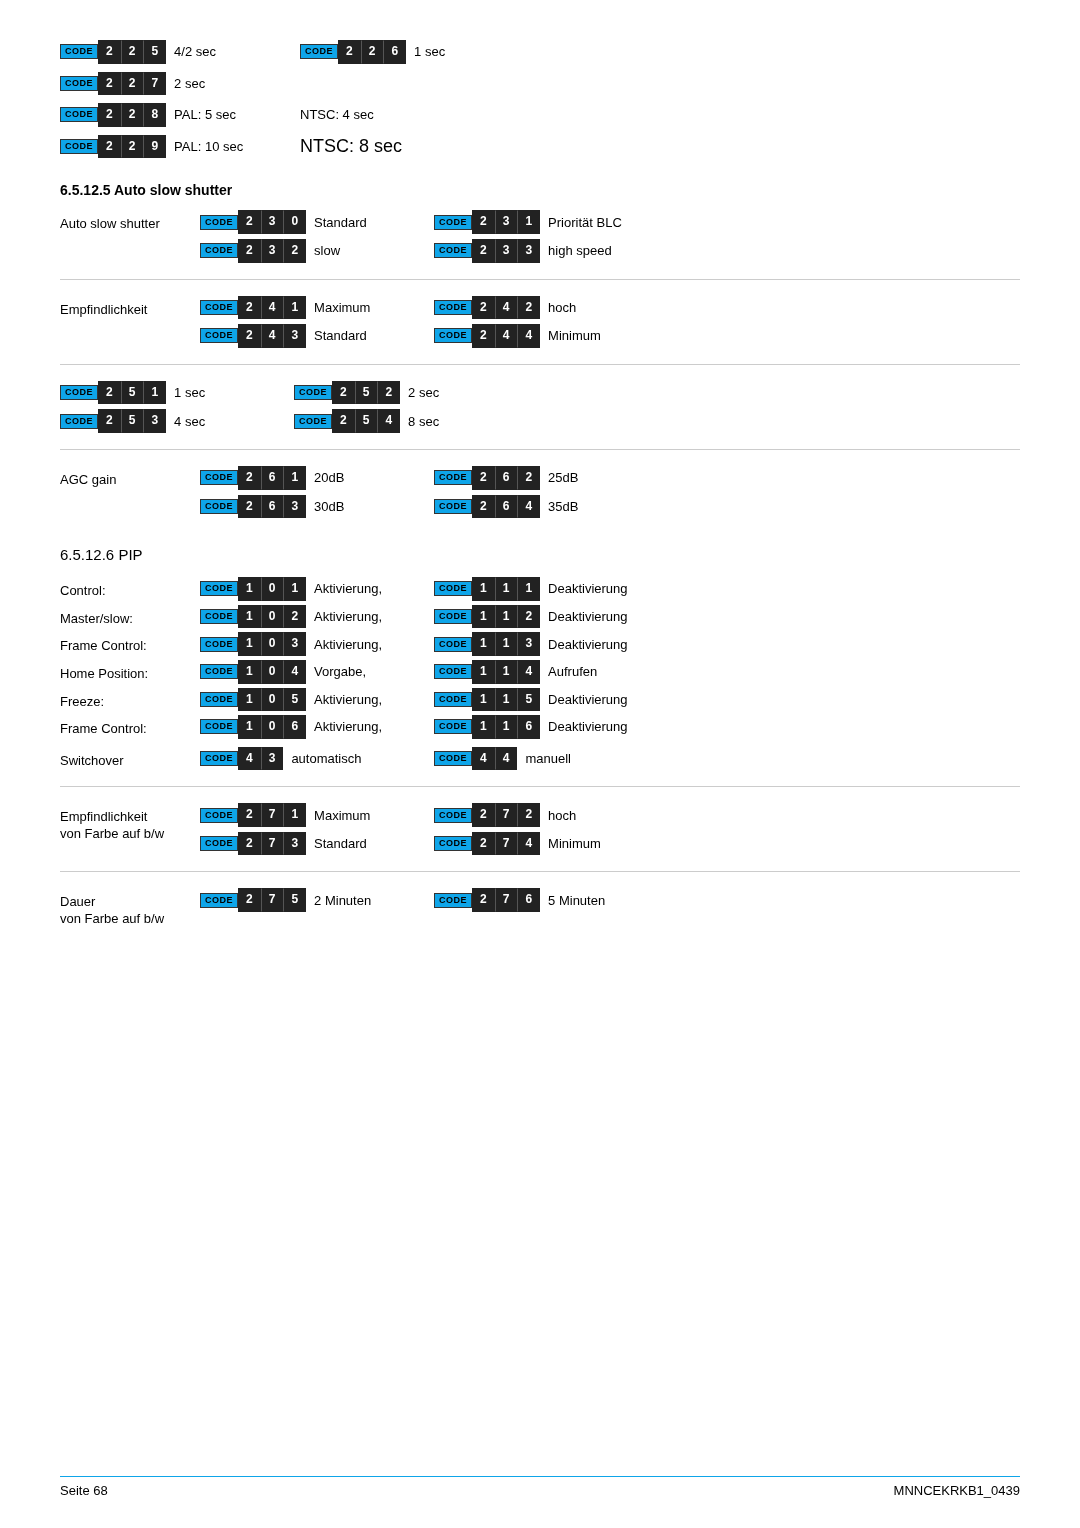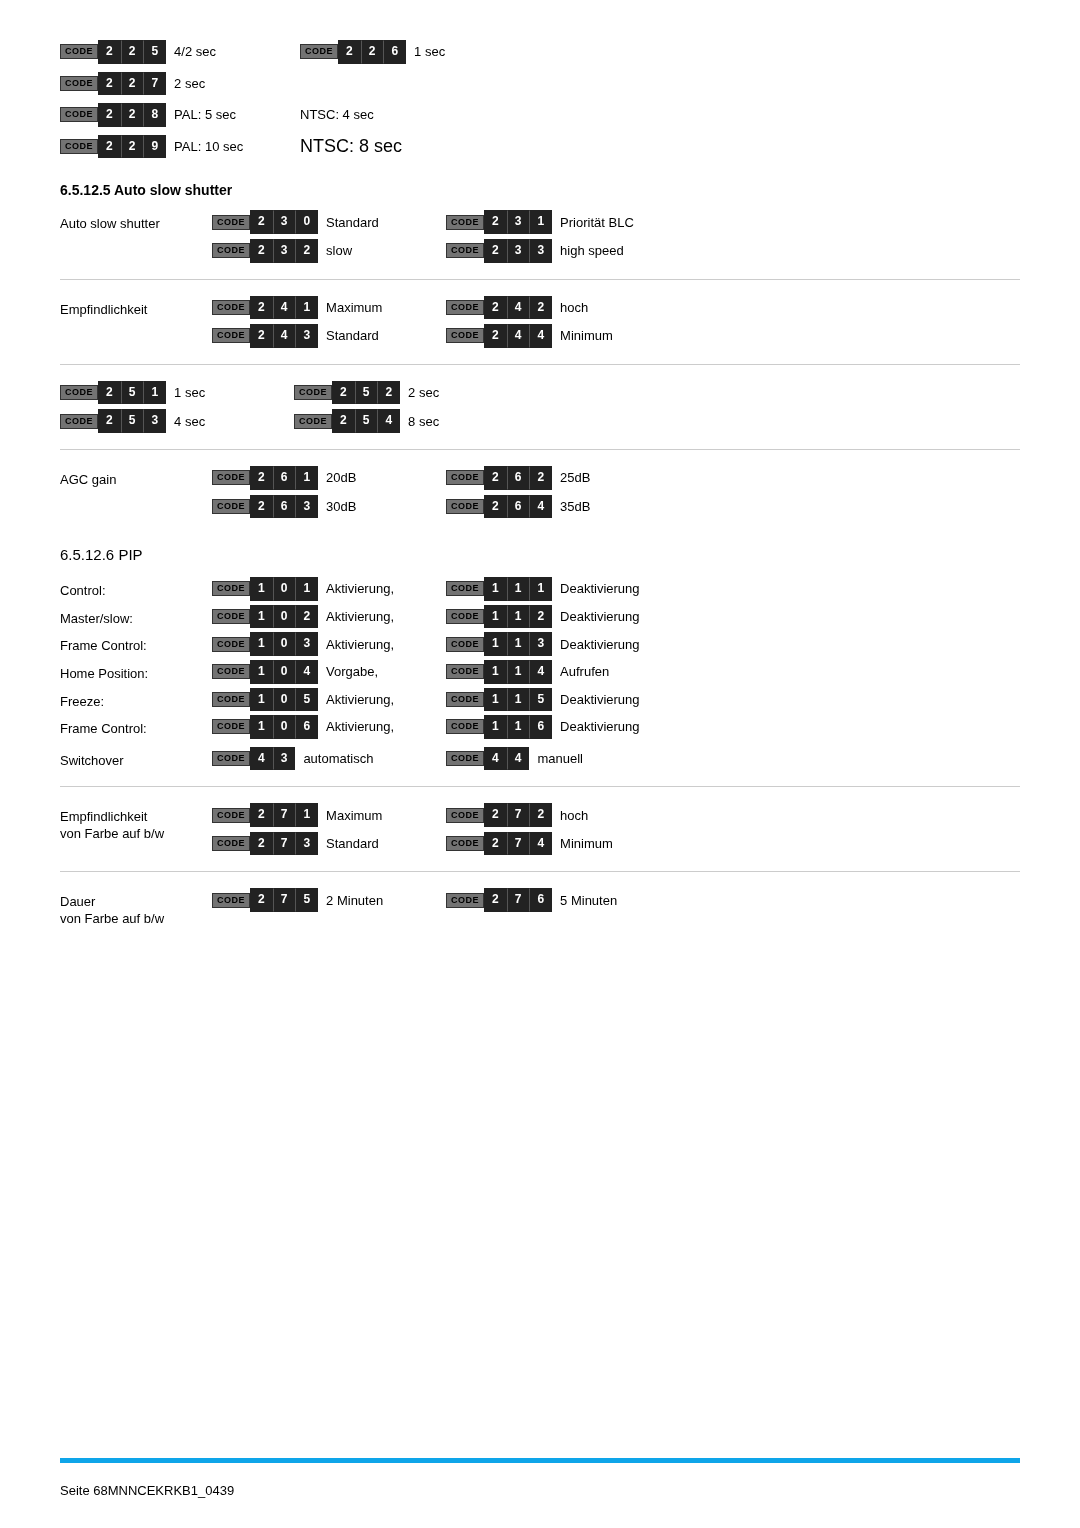--- a/index.html
+++ b/index.html
@@ -17,21 +17,21 @@
       margin: 0 auto;
     }
 
     
     .code-seq {
       display: inline-flex;
       align-items: center;
       gap: 0;
     }
     .code-badge {
-      background: #737373;
+      background: #0ea5e9;
       border: 1.5px solid #333;
       font-size: 9px;
       font-weight: bold;
       padding: 2px 4px;
       letter-spacing: 0.5px;
       line-height: 1;
     }
     .num-box {
       background: #222;
       color: #fff;
@@ -85,29 +85,30 @@
       margin: 16px 0;
     }
 
     
     .footer {
       position: fixed;
       bottom: 30px;
       left: 60px;
       right: 60px;
       display: flex;
+      justify-content: space-between;
       font-size: 13px;
-      border-top: 5px solid #0ea5e9;
-      padding-top: 20px;
+      border-top: 1px solid #0ea5e9;
+      padding-top: 6px;
     }
 
     .grid-section {
       display: grid;
       grid-template-columns: 140px 1fr;
-      gap: 4px 12px;
+      gap: 4px 0;
       margin-bottom: 4px;
     }
     .grid-label {
       font-size: 13px;
       padding-top: 6px;
     }
     .grid-pairs {
       display: flex;
       flex-direction: column;
       gap: 5px;

